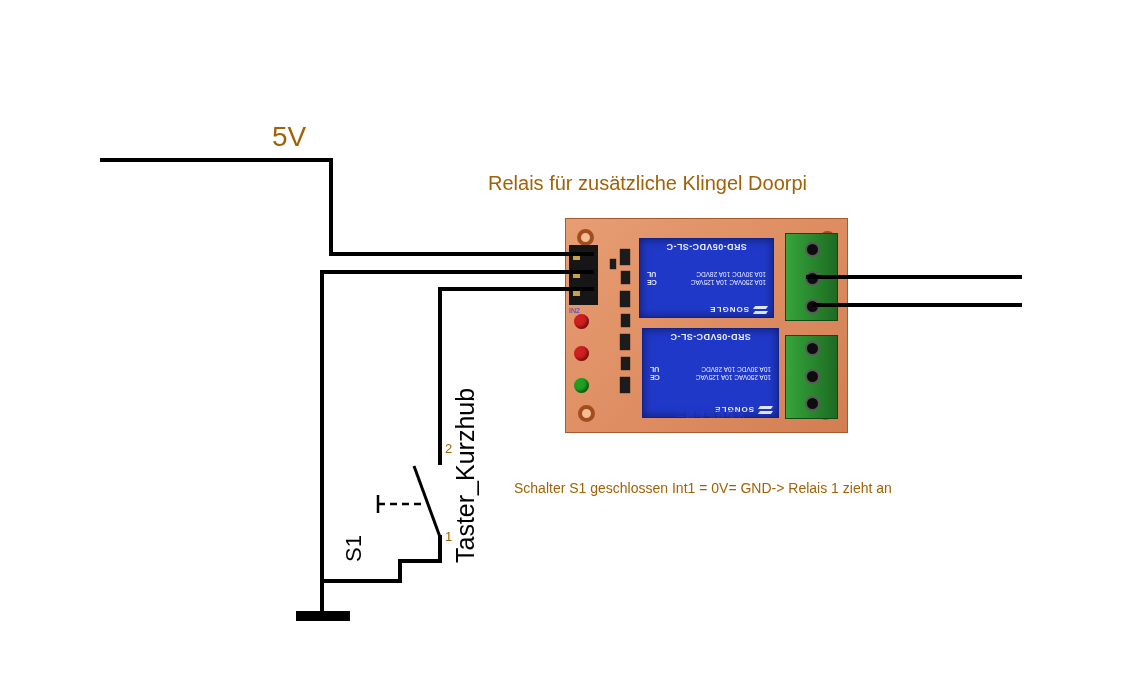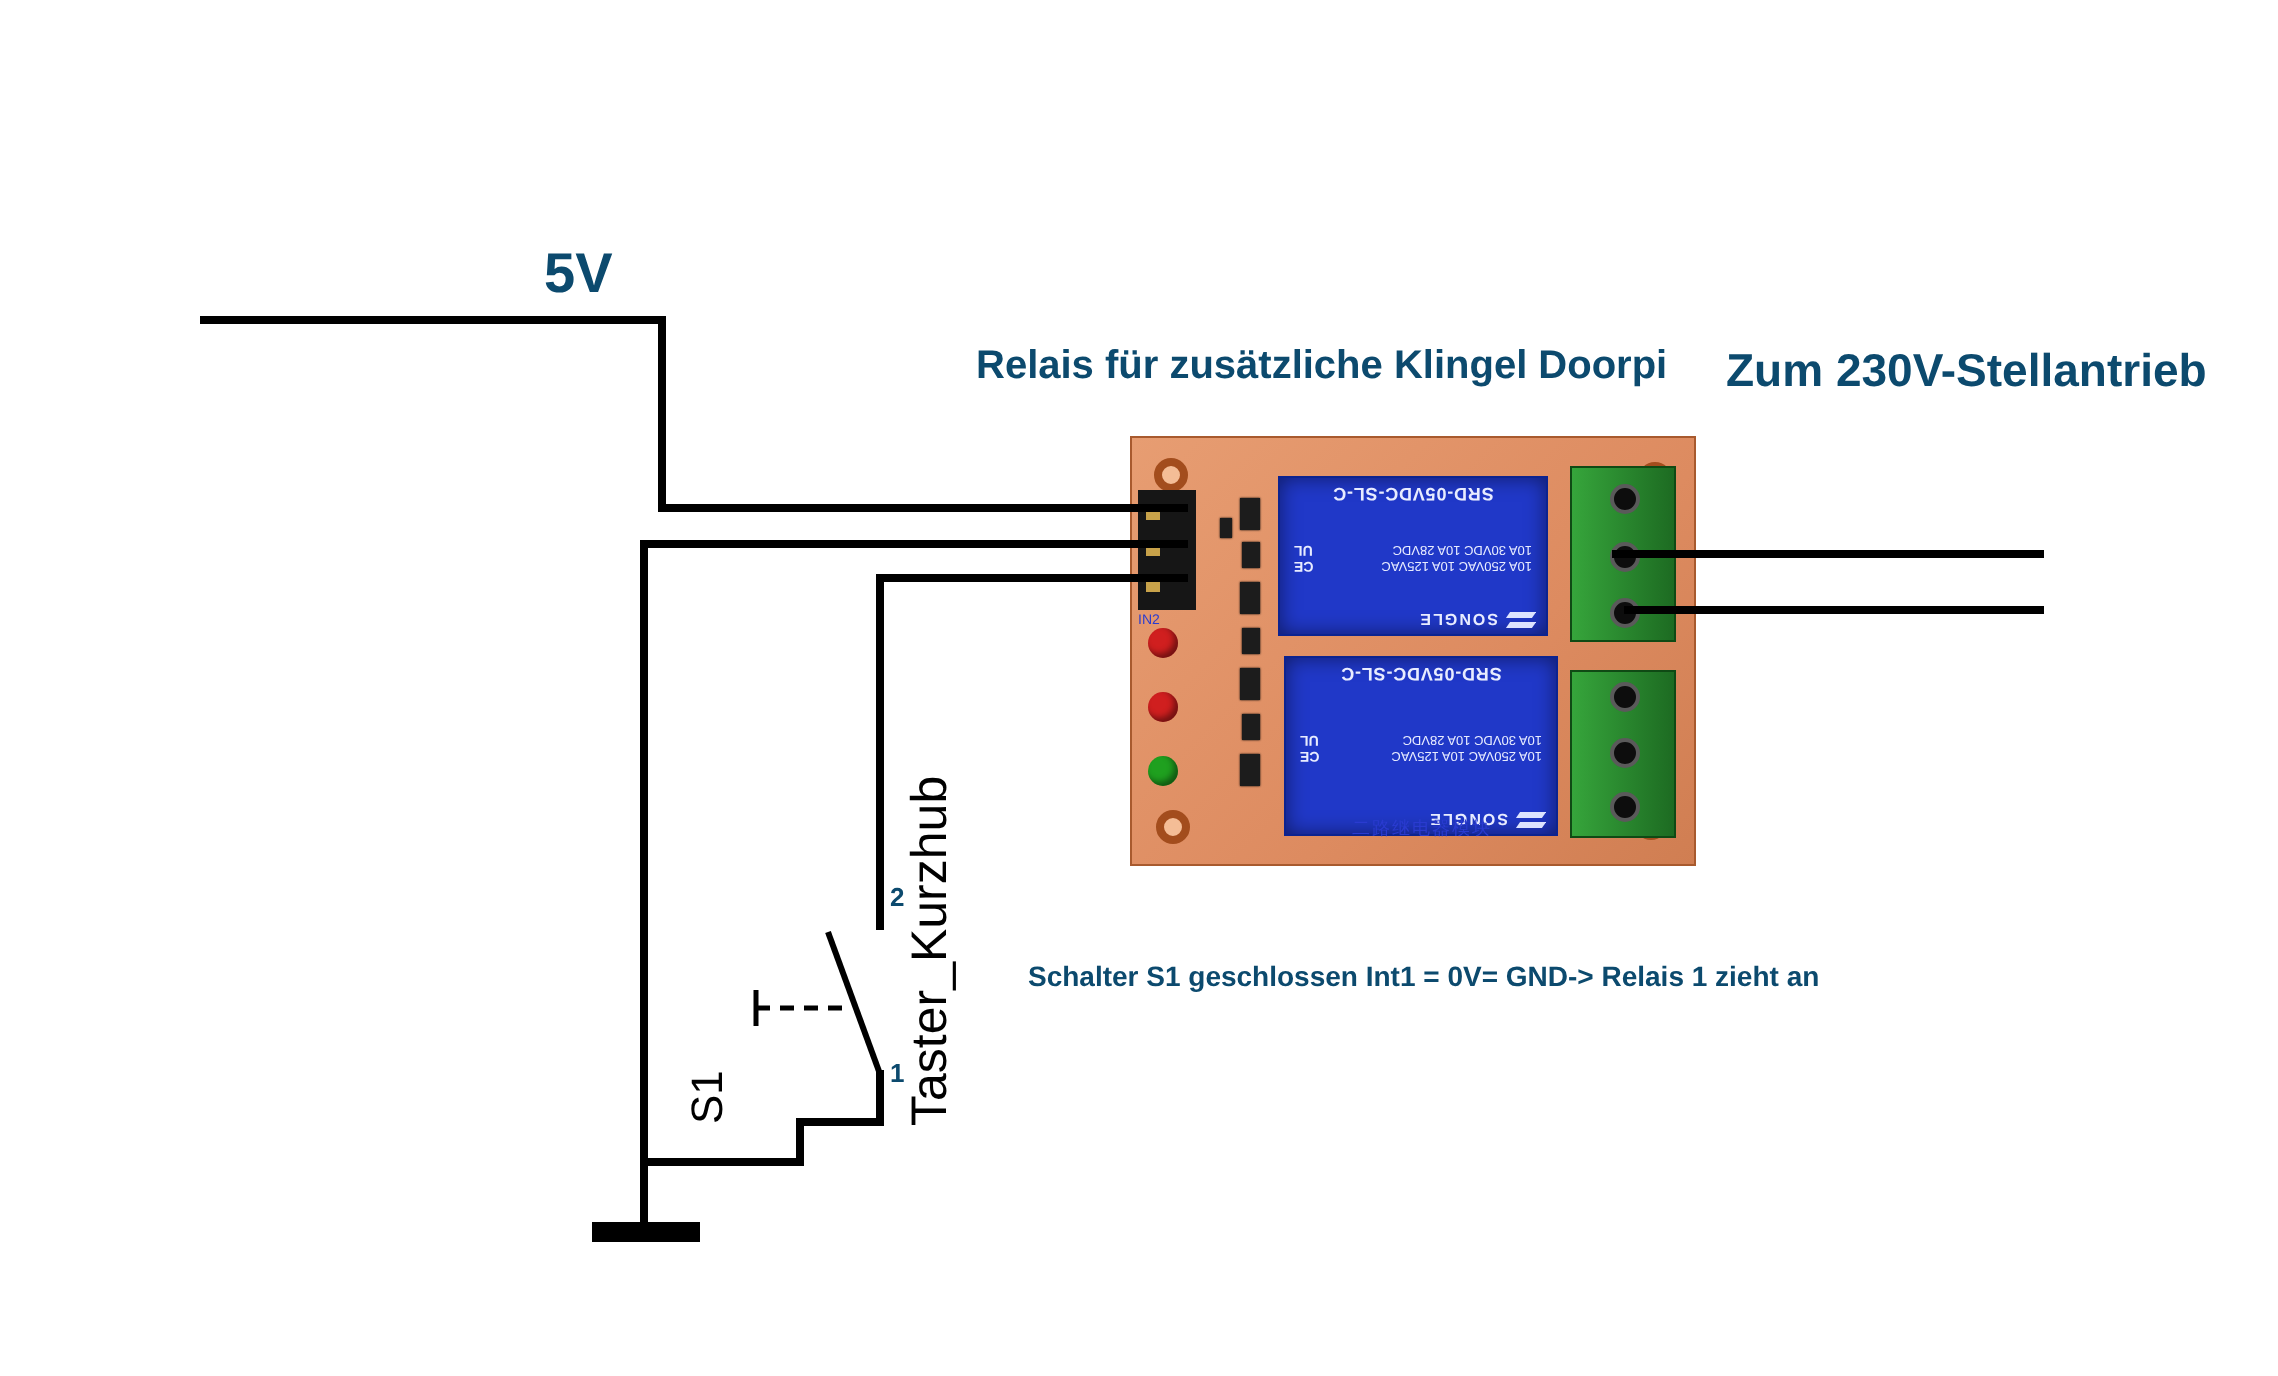--- a/index.html
+++ b/index.html
@@ -2,21 +2,21 @@
 <html><head>
 <meta charset="utf-8">
 <style>
   * { margin:0; padding:0; box-sizing:border-box; }
   html,body { background:#fff; }
   body { font-family:"Liberation Sans", sans-serif; }
   #canvas { position:relative; width:1139px; height:688px; background:#ffffff; overflow:hidden; }
 
   svg.wires { position:absolute; left:0; top:0; z-index:5; }
 
-  .label { position:absolute; color:#0c4a6e; white-space:nowrap; z-index:10;font-weight:bold; }
+  .label { position:absolute; color:#a16207; white-space:nowrap; z-index:10; }
   .vlabel { position:absolute; writing-mode:vertical-rl; transform:rotate(180deg); white-space:nowrap; color:#000; z-index:10; }
 
   
   .module { position:absolute; left:565px; top:218px; width:283px; height:215px;
             background:linear-gradient(135deg,#e79d72,#d9development 0) ; 
             background:linear-gradient(135deg,#e79d72 0%,#dd8b60 60%,#d07e52 100%);
             border:1px solid #a85a2e; z-index:1; }
   .hole { position:absolute; width:17px; height:17px; border-radius:50%;
           background:#f4bd96; border:4px solid #a34d1d; }
   .pinheader { position:absolute; left:3px; top:26px; width:29px; height:60px; background:#161616; }
@@ -162,21 +162,20 @@
       <line x1="806" y1="277" x2="1022" y2="277"></line>
       <line x1="812" y1="305" x2="1022" y2="305"></line>
     </g>
     <rect x="296" y="611" width="54" height="10" fill="#000"></rect>
   </svg>
 
   <div class="label" style="left:272px;top:121px;font-size:28px">5V</div>
 
   <div class="label" style="left:488px;top:172px;font-size:20px">Relais für zusätzliche Klingel Doorpi</div>
 
-  <div class="label" style="left:863px;top:172px;font-size:23px">Zum 230V-Stellantrieb</div>
 
   <div class="label" style="left:514px;top:480px;font-size:14px">Schalter S1 geschlossen Int1 = 0V= GND-&gt; Relais 1  zieht an</div>
 
   <div class="vlabel" style="left:451px;top:357px;height:206px;font-size:25px">Taster_Kurzhub</div>
 
   <div class="vlabel" style="left:341px;top:514px;height:48px;font-size:22px">S1</div>
 
   <div class="label" style="left:445px;top:441px;font-size:13px">2</div>
 
   <div class="label" style="left:445px;top:529px;font-size:13px">1</div>

